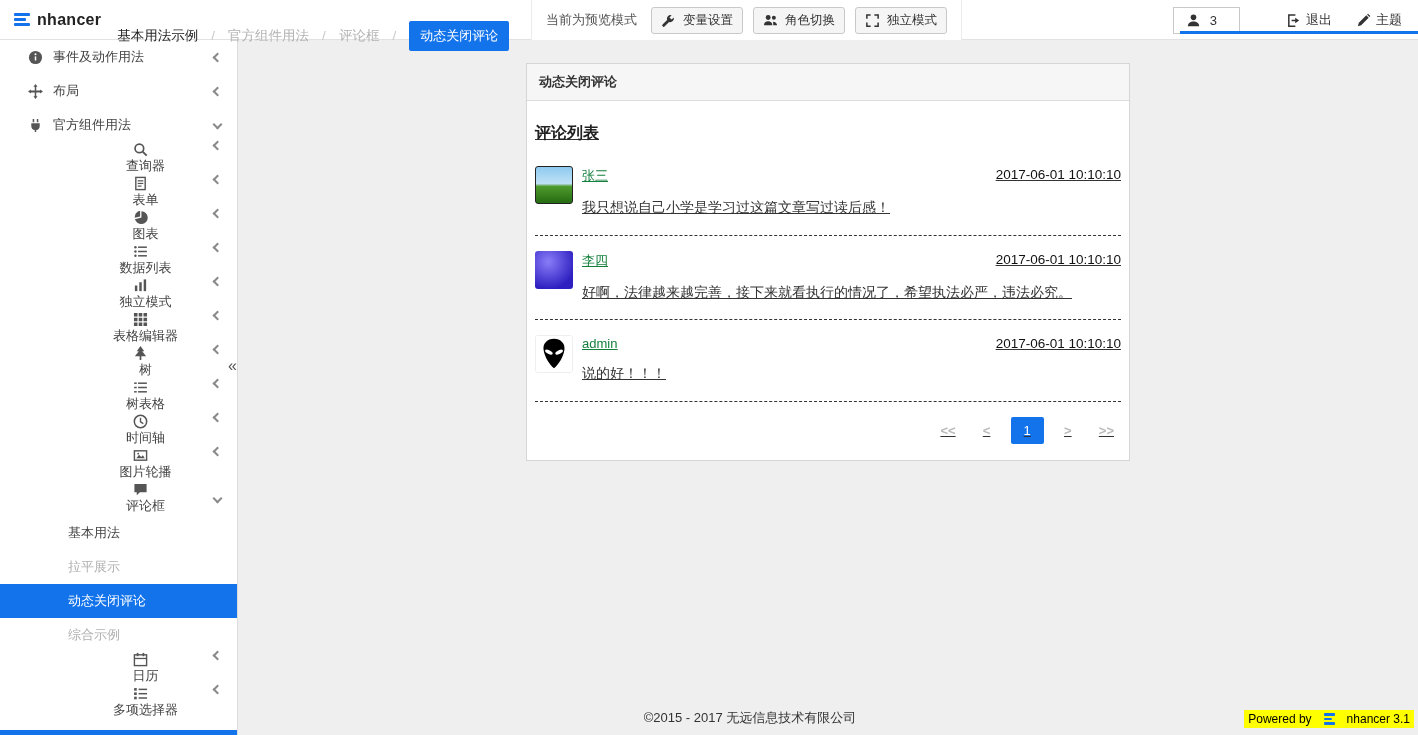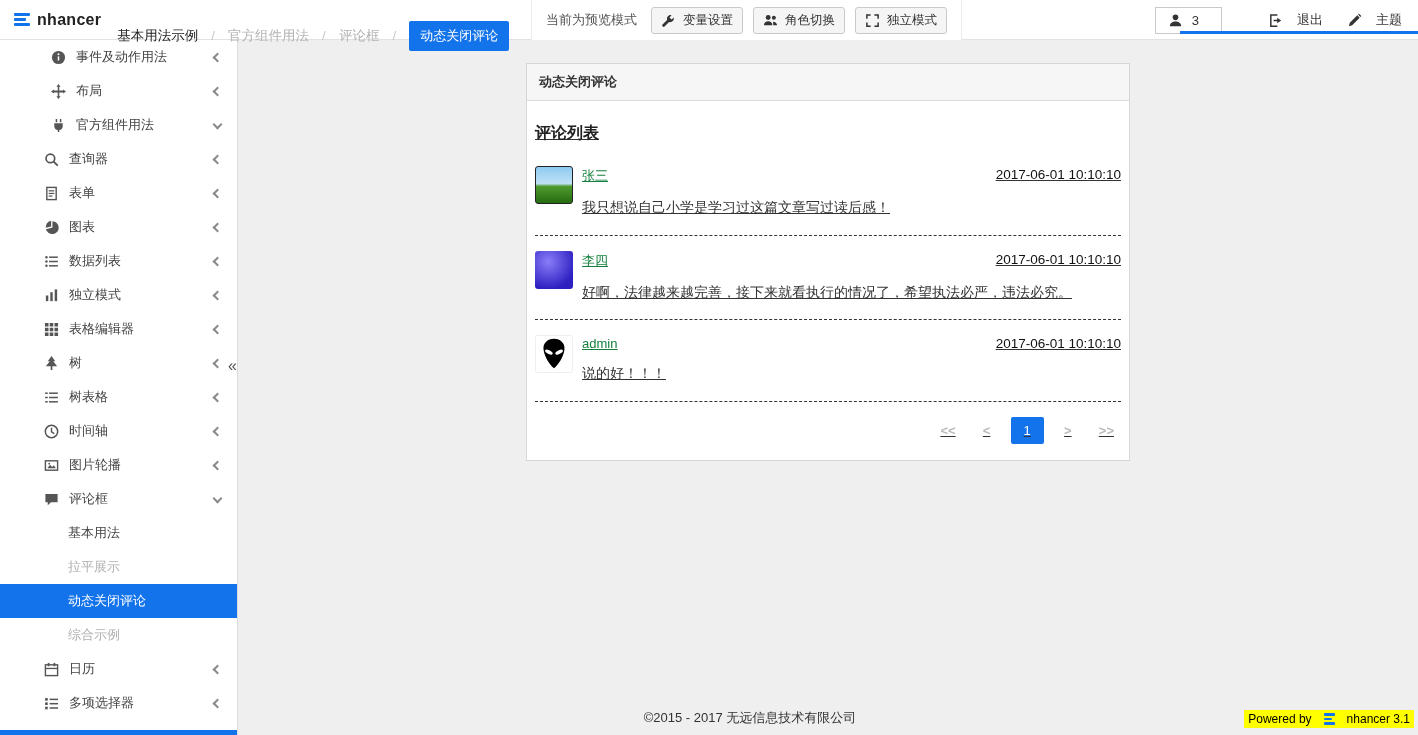--- a/index.html
+++ b/index.html
@@ -20,35 +20,35 @@
   .crumb-sep { color:#c9c9c9; }
   .crumb-active { background:#1273eb; color:#fff; padding:6px 11px; border-radius:2px; font-size:13px; cursor:pointer; }
   .preview-group { position:absolute; left:531px; top:0; height:40px; display:flex; align-items:center;
     gap:10px; padding:0 14px; border-left:1px solid #ececec; border-right:1px solid #ececec; background:#fff; }
   .preview-label { font-size:13px; color:#555; margin-right:4px; }
   .tool-btn { display:flex; align-items:center; gap:7px; background:#f5f5f5; border:1px solid #c9c9c9;
     border-radius:3px; padding:4px 9px; font-size:12.5px; color:#333; cursor:pointer; }
   .header-right { position:absolute; right:0; top:0; height:40px; display:flex; align-items:center; padding-right:16px; }
   .user-box { display:flex; align-items:center; gap:9px; border:1px solid #c9c9c9; background:#fff;
     padding:5px 22px 5px 12px; font-size:13px; color:#333; cursor:pointer; margin-right:46px; }
-  .hdr-link { display:flex; align-items:center; gap:14px; font-size:13px; color:#333; cursor:pointer; }
+  .hdr-link { display:flex; align-items:center; gap:5px; font-size:13px; color:#333; cursor:pointer; }
   .hdr-link.logout { margin-right:24px; }
   .header-accent { position:absolute; top:31px; right:0; width:238px; height:3px; background:#1273eb; }
 
   .ico { display:inline-flex; width:15px; height:15px; flex:none; align-items:center; justify-content:center; }
   .ico svg { width:100%; height:100%; }
 
   
   .sidebar { position:fixed; top:40px; left:0; width:238px; height:695px; background:#fff;
     border-right:1px solid #dcdcdc; z-index:10; }
   .side-item { display:flex; align-items:center; height:34px; font-size:13px; color:#444;
     cursor:pointer; position:relative; }
   .side-item .lbl { flex:1; margin-left:10px; white-space:nowrap; }
-  .lv0 { padding-left:28px;margin-left:23px; }
-  .lv1 { padding-left:44px; }
+  .lv0 { padding-left:28px; }
+  .lv1 { padding-left:44px;flex-direction:column; }
   .lv2 { padding-left:68px; }
   .lv2 .lbl { margin-left:0; }
   .chev { display:inline-block; width:7px; height:7px; border-left:2px solid #8a8a8a; border-bottom:2px solid #8a8a8a;
     position:absolute; right:16px; }
   .chev.left { transform:rotate(45deg); }
   .chev.down { transform:rotate(-45deg); top:13px; }
   .side-item.active { background:#1273eb; color:#fff; }
   .side-item.muted { color:#b0b0b0; }
   .collapse-handle { position:absolute; right:1px; top:318px; font-size:16px; color:#555; cursor:pointer;
     line-height:1; letter-spacing:-1px; }

